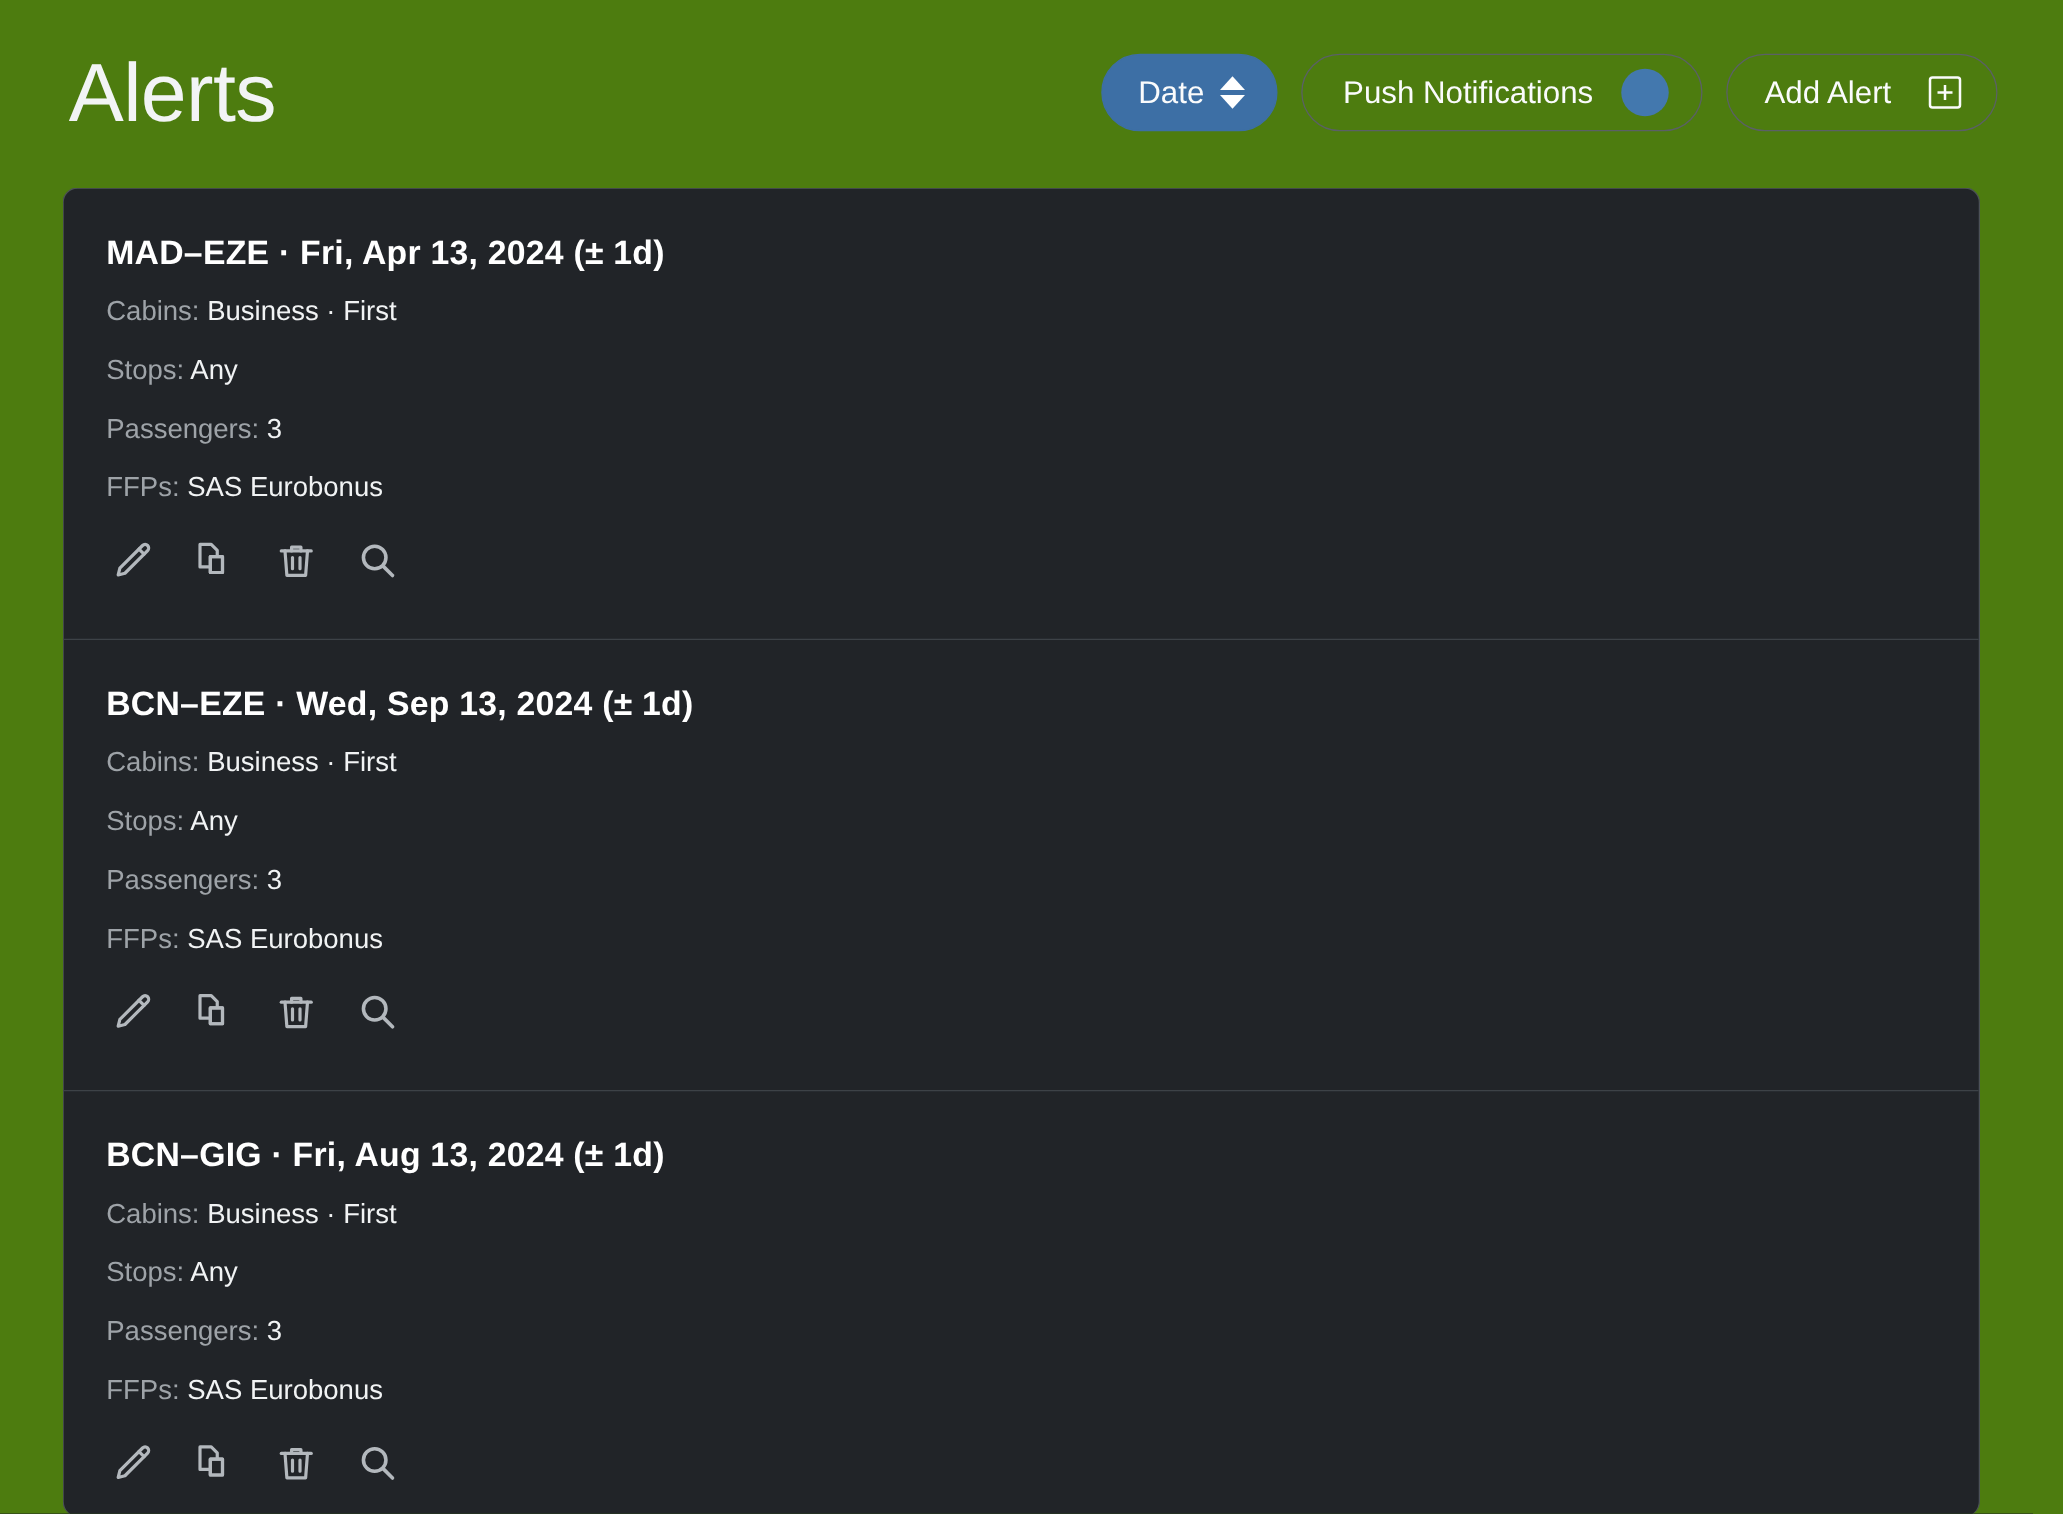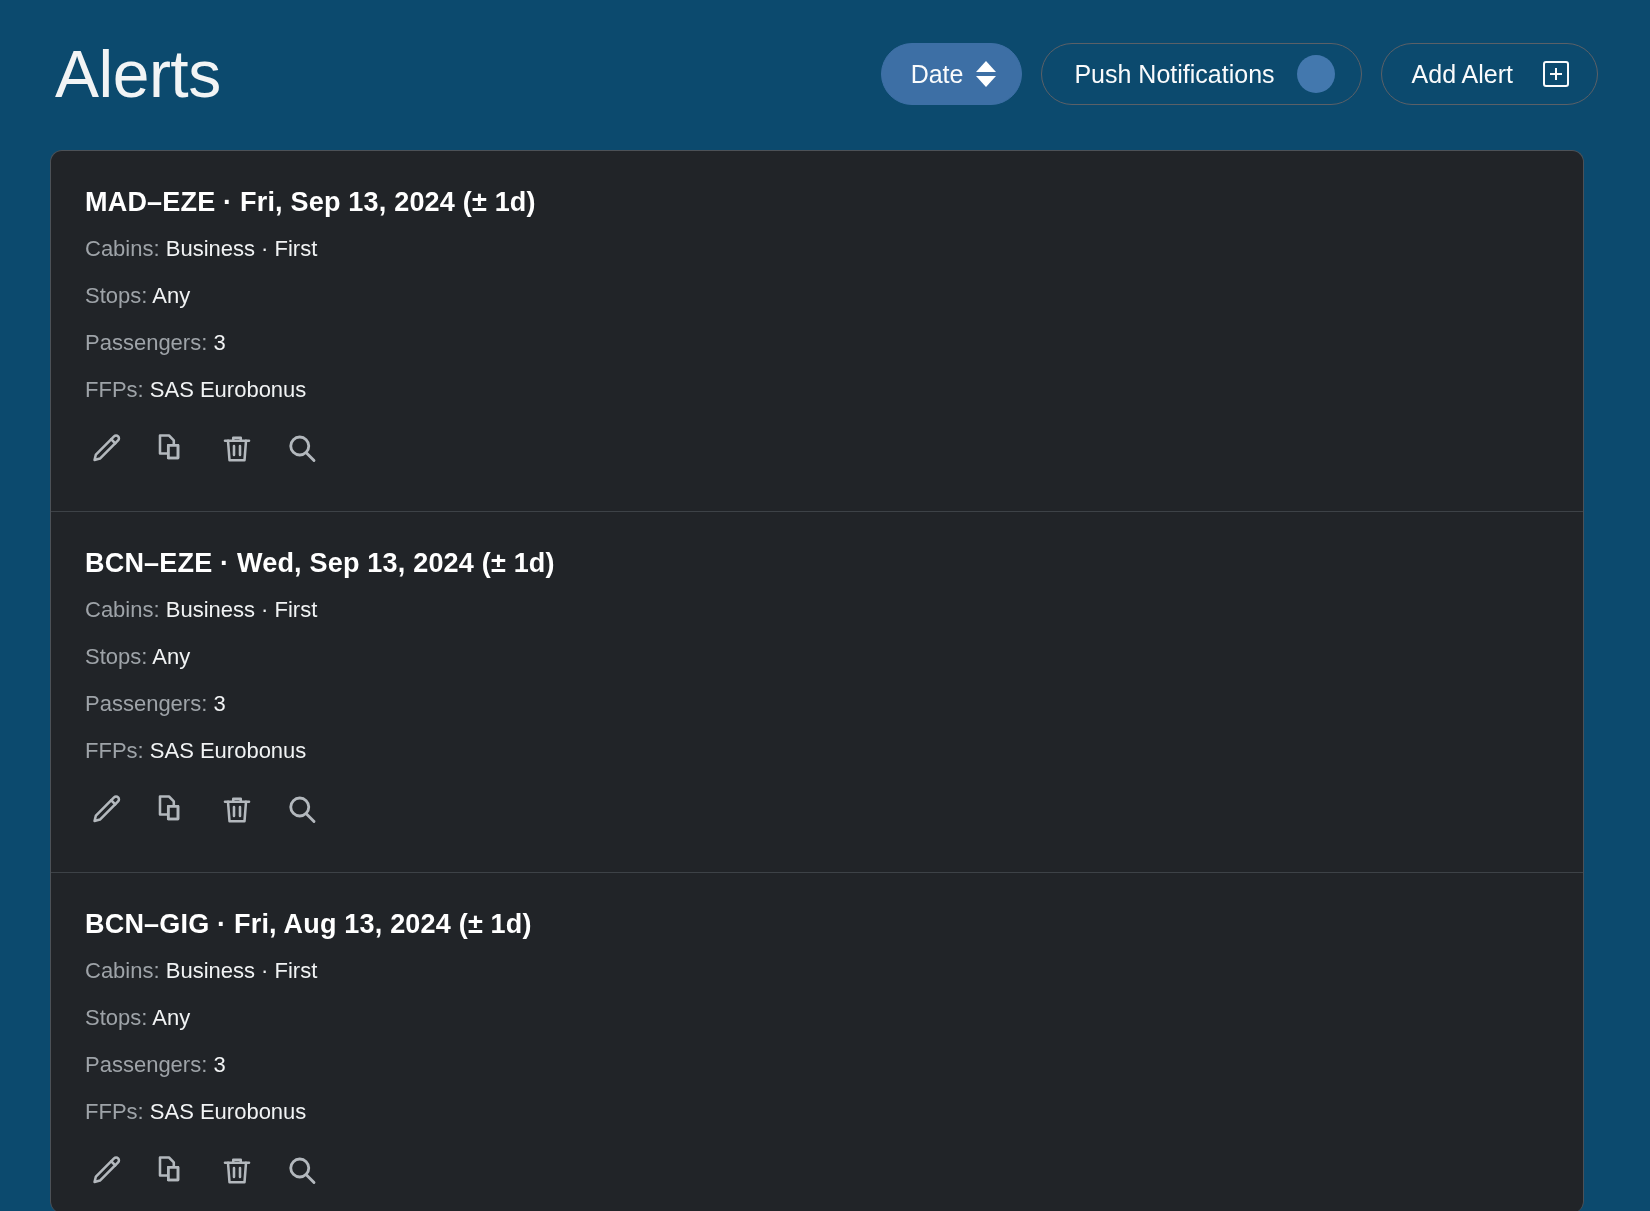--- a/index.html
+++ b/index.html
@@ -13,21 +13,21 @@
 
   body {
     font-family: "Liberation Sans", "DejaVu Sans", sans-serif;
     -webkit-font-smoothing: antialiased;
   }
 
   .page {
     position: relative;
     width: 1650px;
     height: 1211px;
-    background: #0c4a6e;
+    background: #4d7c0f;
   }
 
   
   .header {
     position: absolute;
     top: 0;
     left: 0;
     right: 0;
     height: 148px;
     display: flex;
@@ -217,21 +217,21 @@
         <span>Add Alert</span>
         <span class="plus-box"></span>
       </div>
 
     </div>
   </div>
 
   <div class="alerts-card">
 
     <div class="alert-row">
-      <div class="alert-title">MAD–EZE  ·  Fri, Sep 13, 2024 (± 1d)</div>
+      <div class="alert-title">MAD–EZE  ·  Fri, Apr 13, 2024 (± 1d)</div>
       <div class="alert-field">
         <span>Cabins:</span>
         <span class="field-value">Business · First</span>
       </div>
       <div class="alert-field">
         <span>Stops:</span>
         <span class="field-value">Any</span>
       </div>
       <div class="alert-field">
         <span>Passengers:</span>

